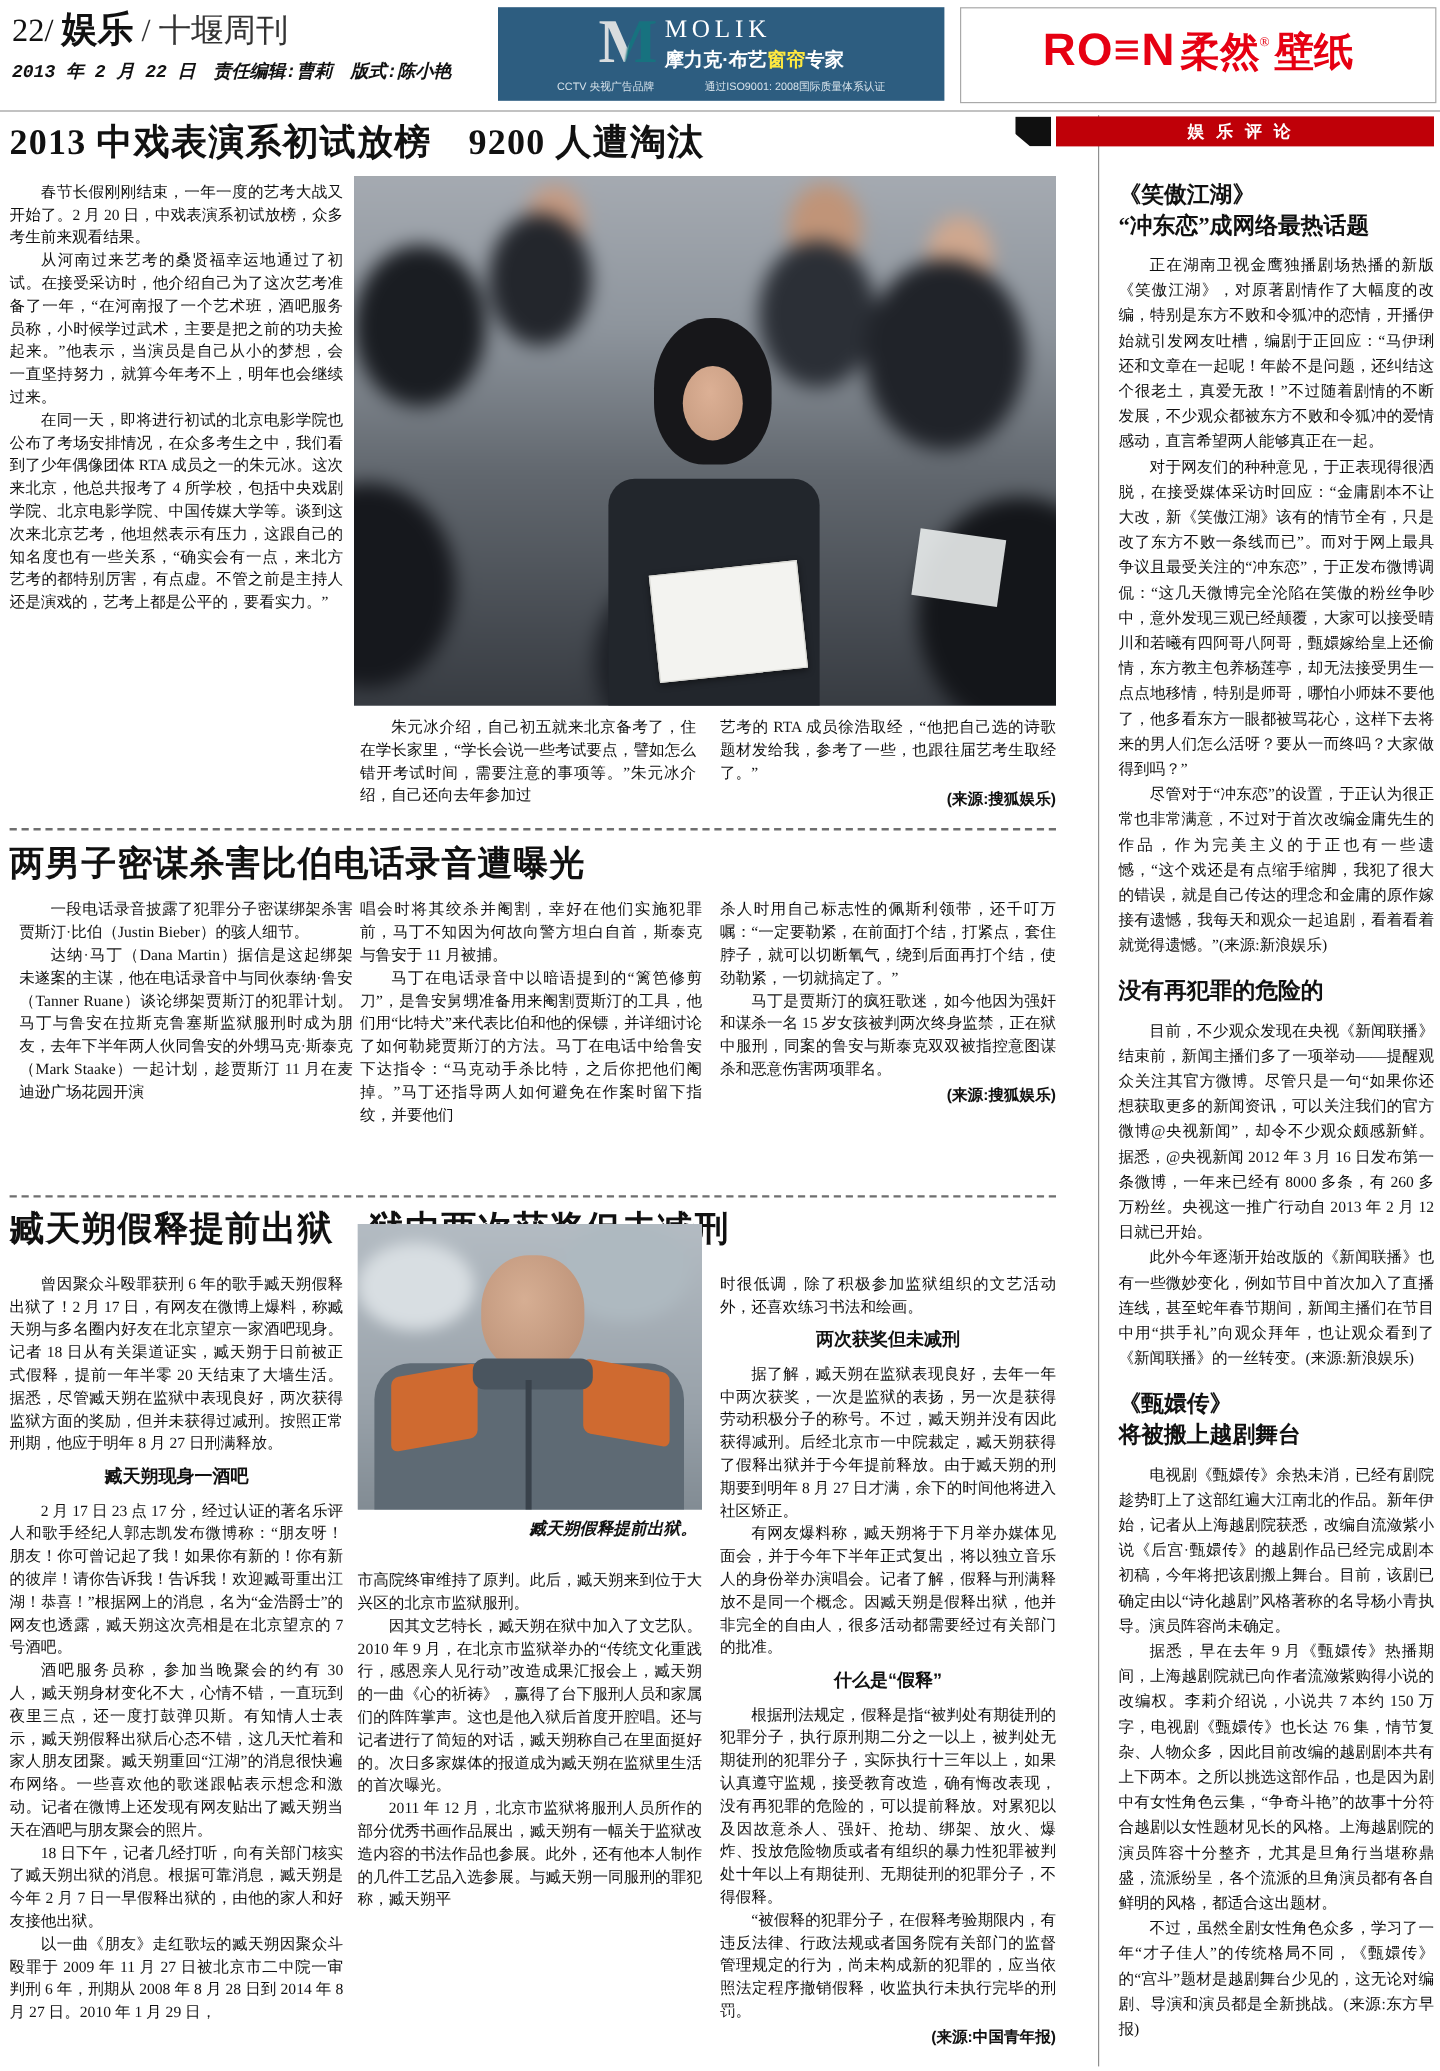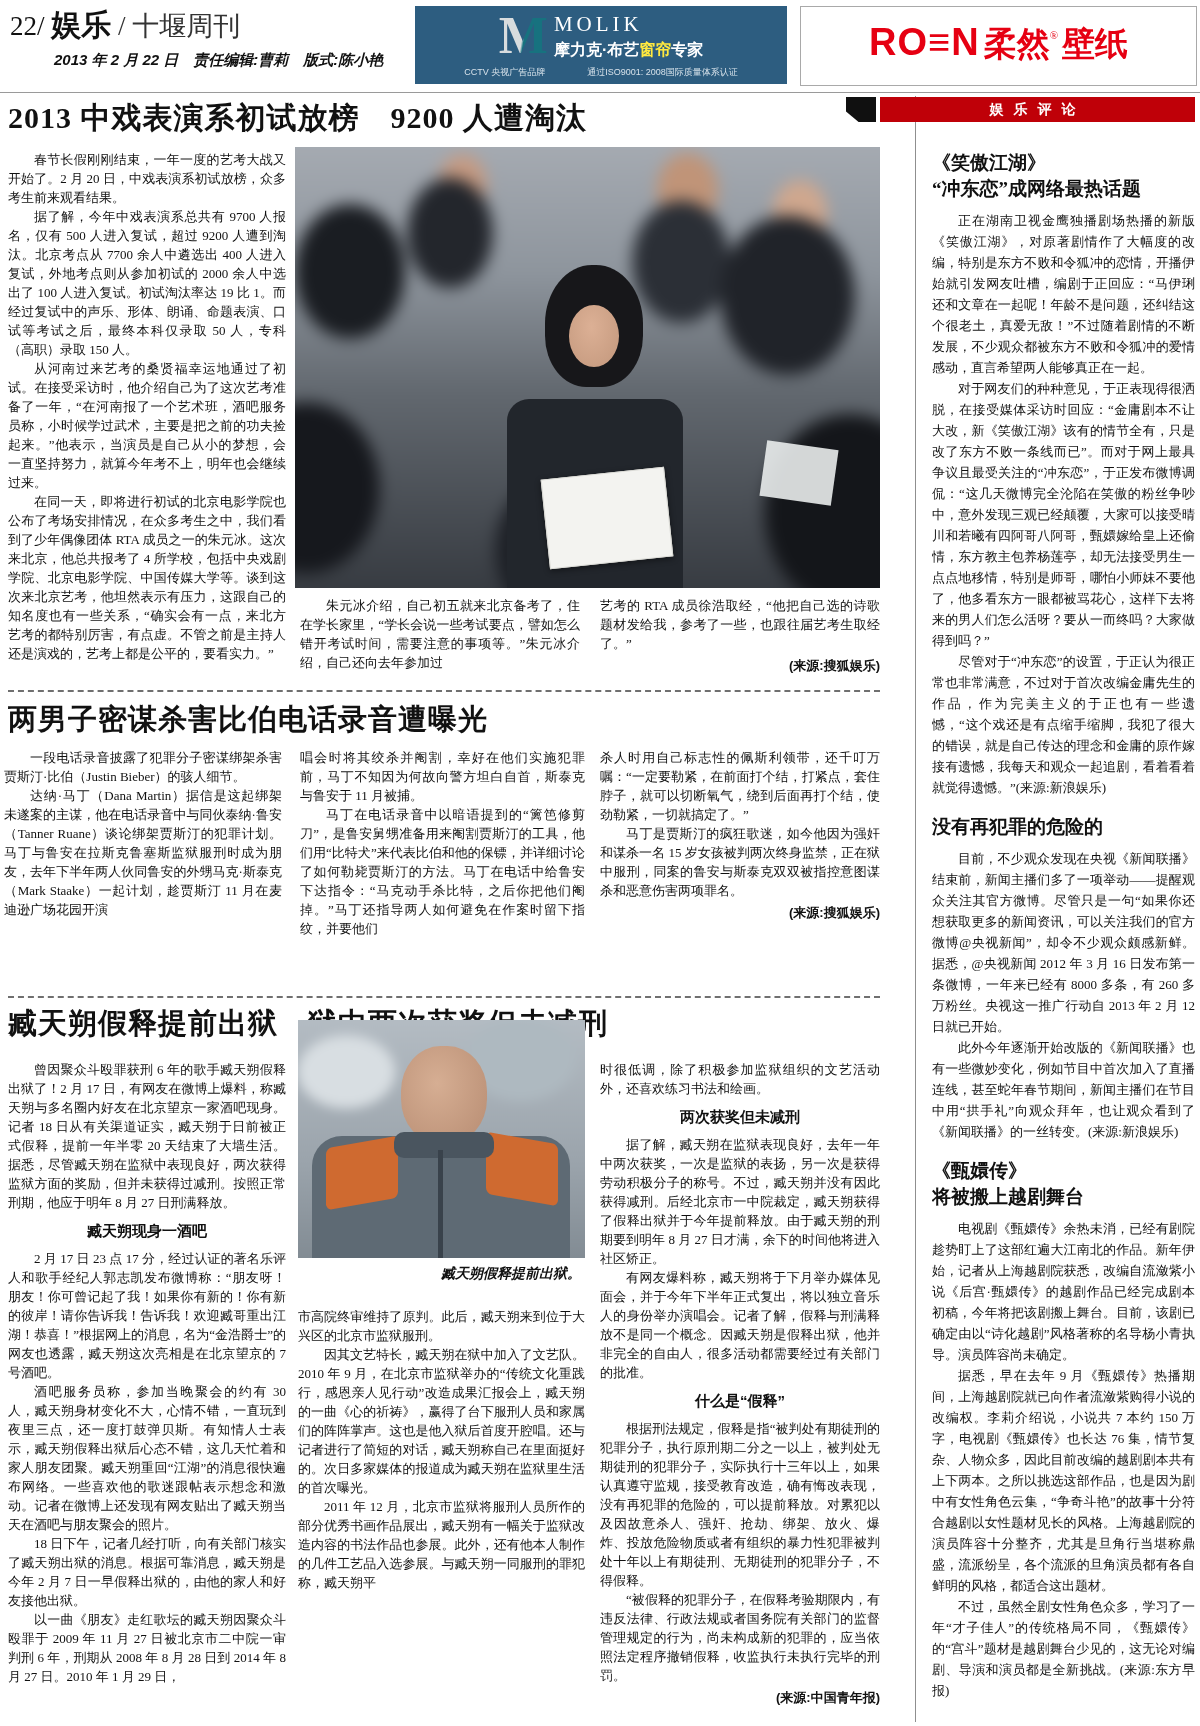--- a/index.html
+++ b/index.html
@@ -5,21 +5,21 @@
   html,body{margin:0;padding:0;background:#e8e8e8;}
   .page{position:relative;width:1200px;height:1726px;background:#ffffff;overflow:hidden;
         font-family:"Liberation Serif","DejaVu Serif",serif;color:#111;}
   
   .masthead{position:absolute;left:10px;top:8px;width:390px;}
   .mast-line1{font-size:27px;line-height:34px;white-space:nowrap;}
   .mast-num{font-weight:400;}
   .mast-section{font-weight:900;font-size:30px;font-family:"Liberation Sans","DejaVu Sans",sans-serif;}
   .mast-pub{font-weight:400;color:#333;}
   .mast-meta{margin-top:8px;font-size:15px;font-weight:bold;font-style:italic;
-             font-family:Liberation Sans, sans-serif;margin-left:44px;}
+             font-family:Liberation Mono, monospace;}
   
   .ad-molik{position:absolute;left:415px;top:6px;width:372px;height:78px;background:#2d5d80;
             color:#fff;overflow:hidden;}
   .molik-row{display:flex;align-items:flex-start;justify-content:center;margin-top:4px;}
   .molik-m{font-size:52px;line-height:52px;font-weight:900;font-family:"Liberation Serif",serif;
            background:linear-gradient(100deg,#d8dcde 48%,#17727f 52%);
            -webkit-background-clip:text;background-clip:text;color:transparent;margin-right:6px;}
   .molik-texts{display:flex;flex-direction:column;margin-top:2px;}
   .molik-name{font-size:21px;letter-spacing:4px;font-family:"Liberation Serif",serif;}
   .molik-tagline{font-size:16px;font-weight:bold;margin-top:3px;
@@ -153,21 +153,20 @@
     </div>
   </div>
 
   <div class="header-rule"></div>
   <div class="vrule"></div>
 
   <div class="headline h1">2013 中戏表演系初试放榜　9200 人遭淘汰</div>
 
   <div class="col" style="left:8px;top:150px;width:278px;height:514px;">
     <p class="p">春节长假刚刚结束，一年一度的艺考大战又开始了。2 月 20 日，中戏表演系初试放榜，众多考生前来观看结果。</p>
-    <p class="p">据了解，今年中戏表演系总共有 9700 人报名，仅有 500 人进入复试，超过 9200 人遭到淘汰。北京考点从 7700 余人中遴选出 400 人进入复试，外地考点则从参加初试的 2000 余人中选出了 100 人进入复试。初试淘汰率达 19 比 1。而经过复试中的声乐、形体、朗诵、命题表演、口试等考试之后，最终本科仅录取 50 人，专科（高职）录取 150 人。</p>
     <p class="p">从河南过来艺考的桑贤福幸运地通过了初试。在接受采访时，他介绍自己为了这次艺考准备了一年，“在河南报了一个艺术班，酒吧服务员称，小时候学过武术，主要是把之前的功夫捡起来。”他表示，当演员是自己从小的梦想，会一直坚持努力，就算今年考不上，明年也会继续过来。</p>
     <p class="p">在同一天，即将进行初试的北京电影学院也公布了考场安排情况，在众多考生之中，我们看到了少年偶像团体 RTA 成员之一的朱元冰。这次来北京，他总共报考了 4 所学校，包括中央戏剧学院、北京电影学院、中国传媒大学等。谈到这次来北京艺考，他坦然表示有压力，这跟自己的知名度也有一些关系，“确实会有一点，来北方艺考的都特别厉害，有点虚。不管之前是主持人还是演戏的，艺考上都是公平的，要看实力。”</p>
   </div>
 
   <div class="photo1">
     <div class="ph1-blur"></div>
     <div class="ph1-hair"></div>
     <div class="ph1-face"></div>
     <div class="ph1-body"></div>
     <div class="ph1-paper"></div>
@@ -178,21 +177,21 @@
     <p class="p">朱元冰介绍，自己初五就来北京备考了，住在学长家里，“学长会说一些考试要点，譬如怎么错开考试时间，需要注意的事项等。”朱元冰介绍，自己还向去年参加过</p>
   </div>
   <div class="col" style="left:600px;top:596px;width:280px;height:86px;">
     <p class="p noindent">艺考的 RTA 成员徐浩取经，“他把自己选的诗歌题材发给我，参考了一些，也跟往届艺考生取经了。”</p>
     <div class="source">(来源:搜狐娱乐)</div>
   </div>
 
   <div class="divider" style="top:690px;"></div>
   <div class="headline h2">两男子密谋杀害比伯电话录音遭曝光</div>
 
-  <div class="col" style="left:4px;top:748px;width:278px;height:240px;">
+  <div class="col" style="left:16px;top:748px;width:278px;height:240px;">
     <p class="p">一段电话录音披露了犯罪分子密谋绑架杀害贾斯汀·比伯（Justin Bieber）的骇人细节。</p>
     <p class="p">达纳·马丁（Dana Martin）据信是这起绑架未遂案的主谋，他在电话录音中与同伙泰纳·鲁安（Tanner Ruane）谈论绑架贾斯汀的犯罪计划。马丁与鲁安在拉斯克鲁塞斯监狱服刑时成为朋友，去年下半年两人伙同鲁安的外甥马克·斯泰克（Mark Staake）一起计划，趁贾斯汀 11 月在麦迪逊广场花园开演</p>
   </div>
   <div class="col" style="left:300px;top:748px;width:285px;height:240px;">
     <p class="p noindent">唱会时将其绞杀并阉割，幸好在他们实施犯罪前，马丁不知因为何故向警方坦白自首，斯泰克与鲁安于 11 月被捕。</p>
     <p class="p">马丁在电话录音中以暗语提到的“篱笆修剪刀”，是鲁安舅甥准备用来阉割贾斯汀的工具，他们用“比特犬”来代表比伯和他的保镖，并详细讨论了如何勒毙贾斯汀的方法。马丁在电话中给鲁安下达指令：“马克动手杀比特，之后你把他们阉掉。”马丁还指导两人如何避免在作案时留下指纹，并要他们</p>
   </div>
   <div class="col" style="left:600px;top:748px;width:280px;height:240px;">
     <p class="p noindent">杀人时用自己标志性的佩斯利领带，还千叮万嘱：“一定要勒紧，在前面打个结，打紧点，套住脖子，就可以切断氧气，绕到后面再打个结，使劲勒紧，一切就搞定了。”</p>
     <p class="p">马丁是贾斯汀的疯狂歌迷，如今他因为强奸和谋杀一名 15 岁女孩被判两次终身监禁，正在狱中服刑，同案的鲁安与斯泰克双双被指控意图谋杀和恶意伤害两项罪名。</p>

